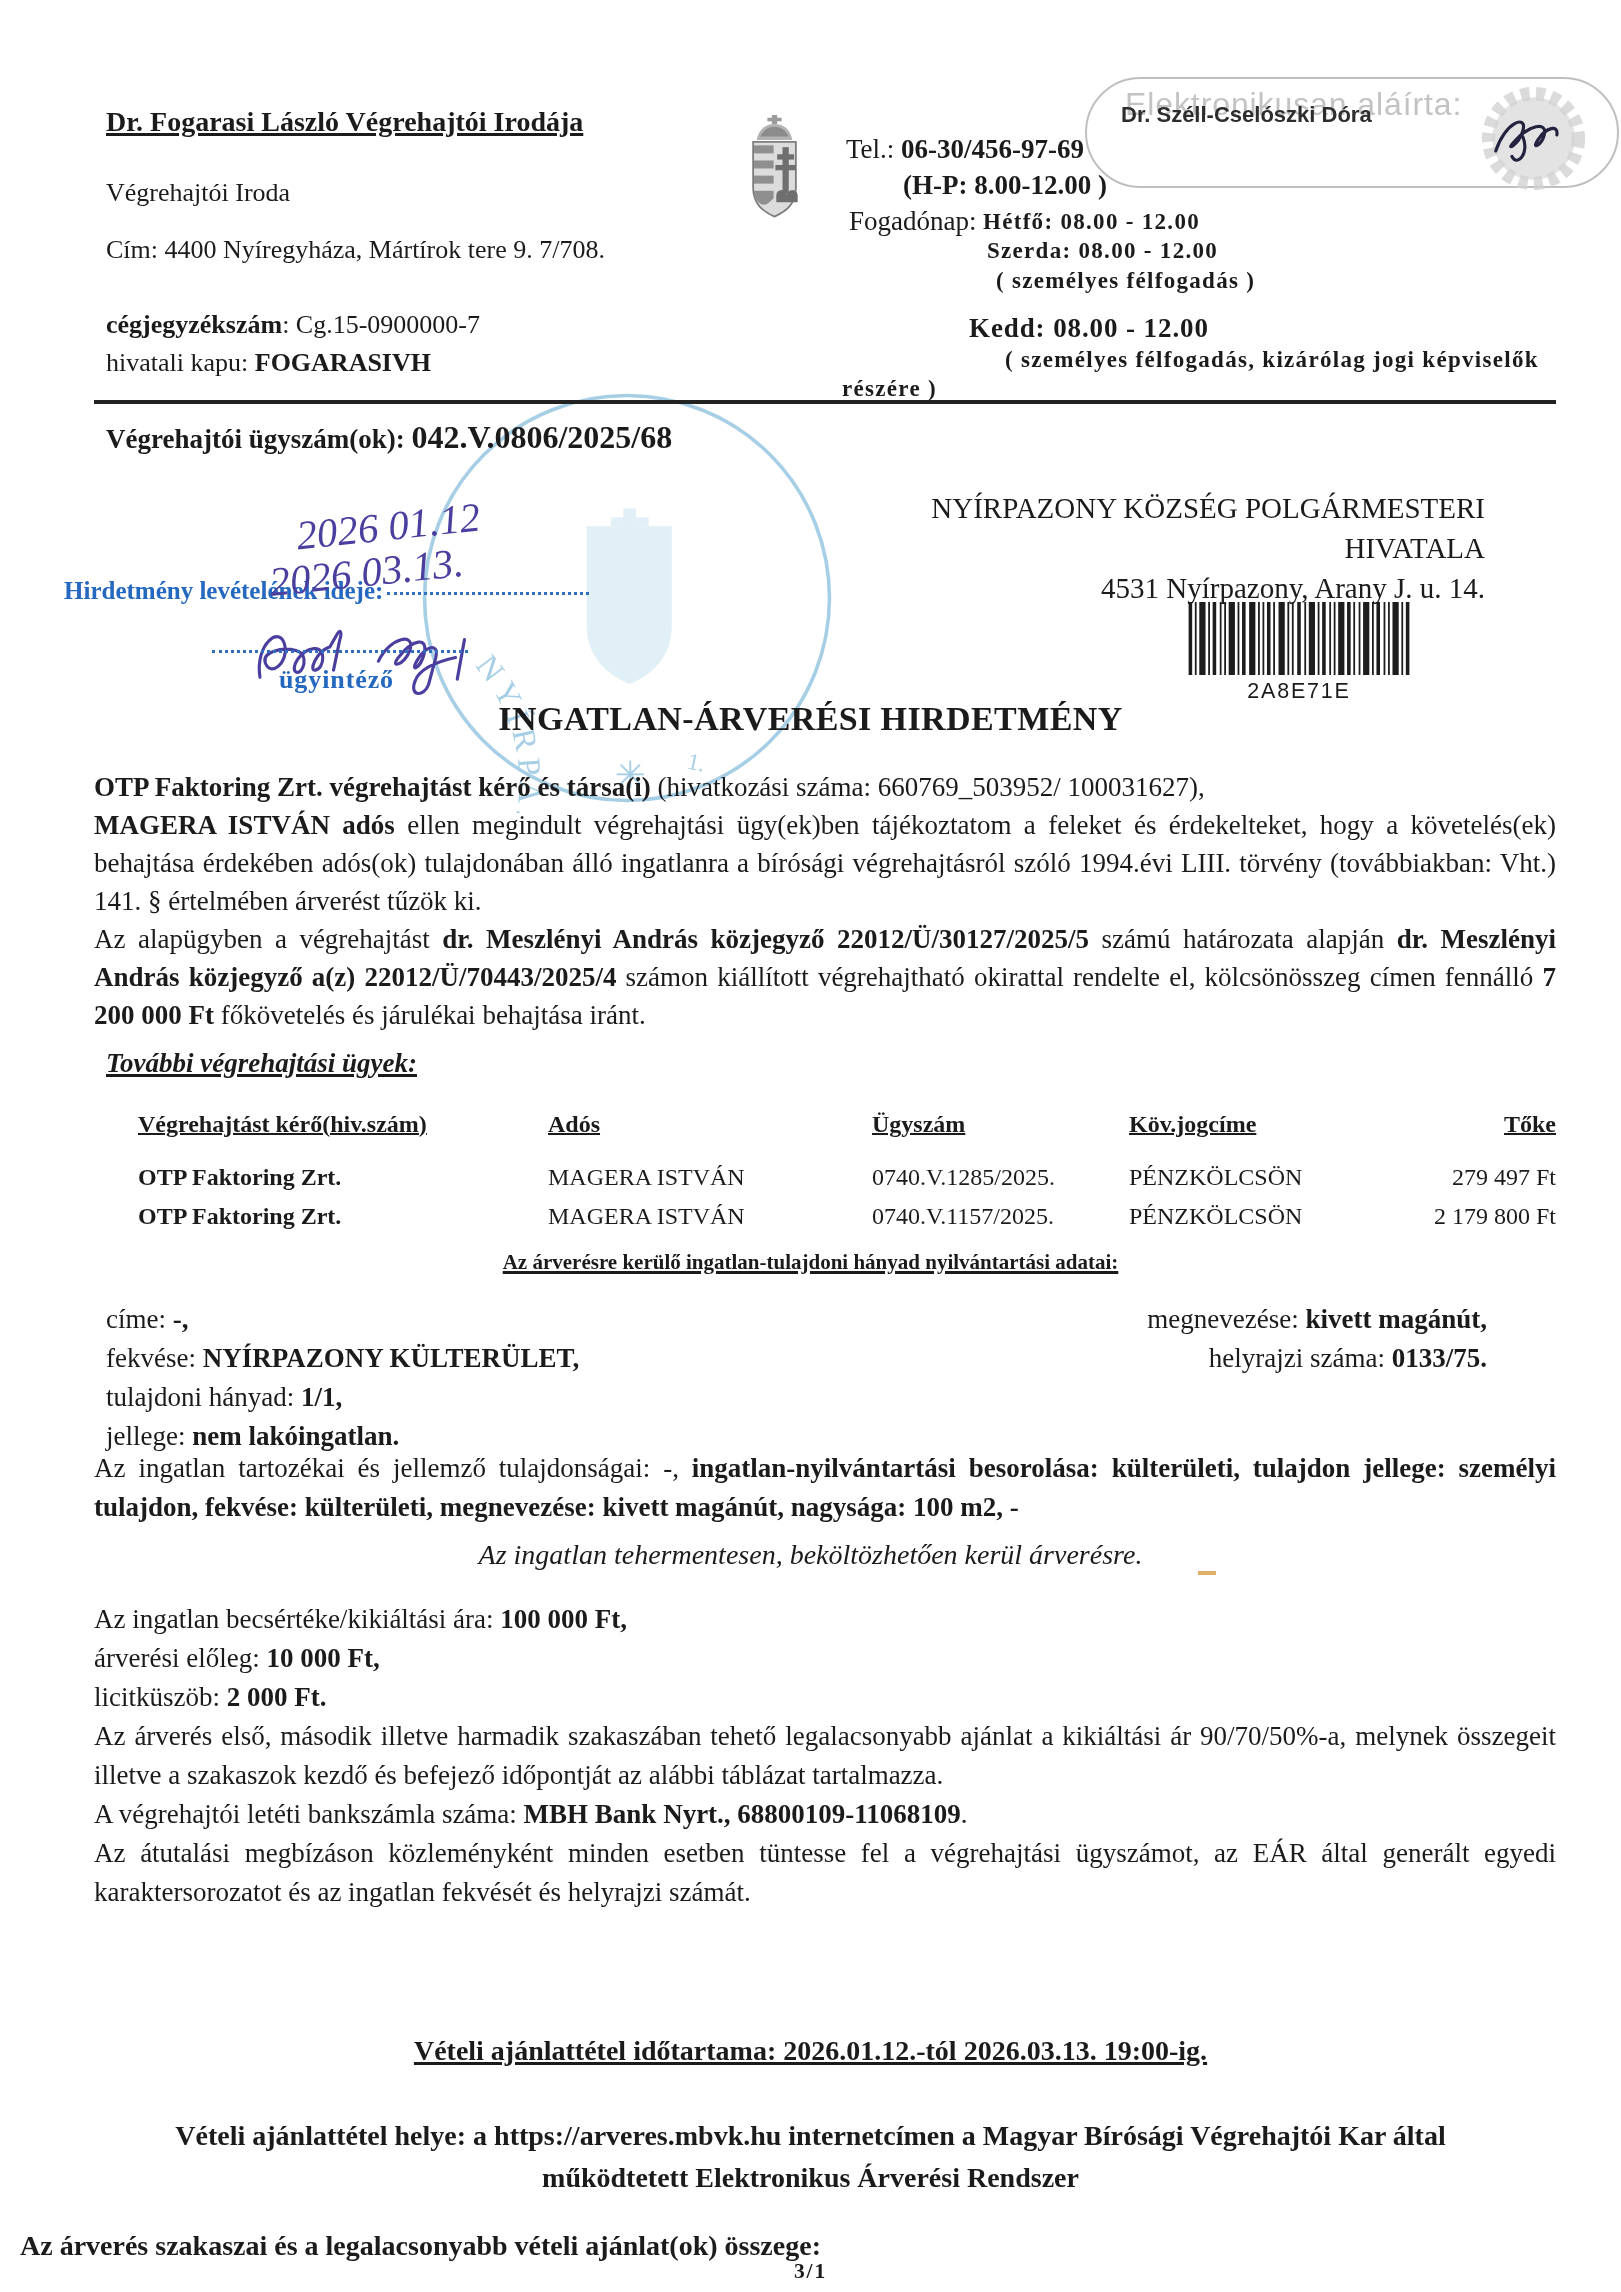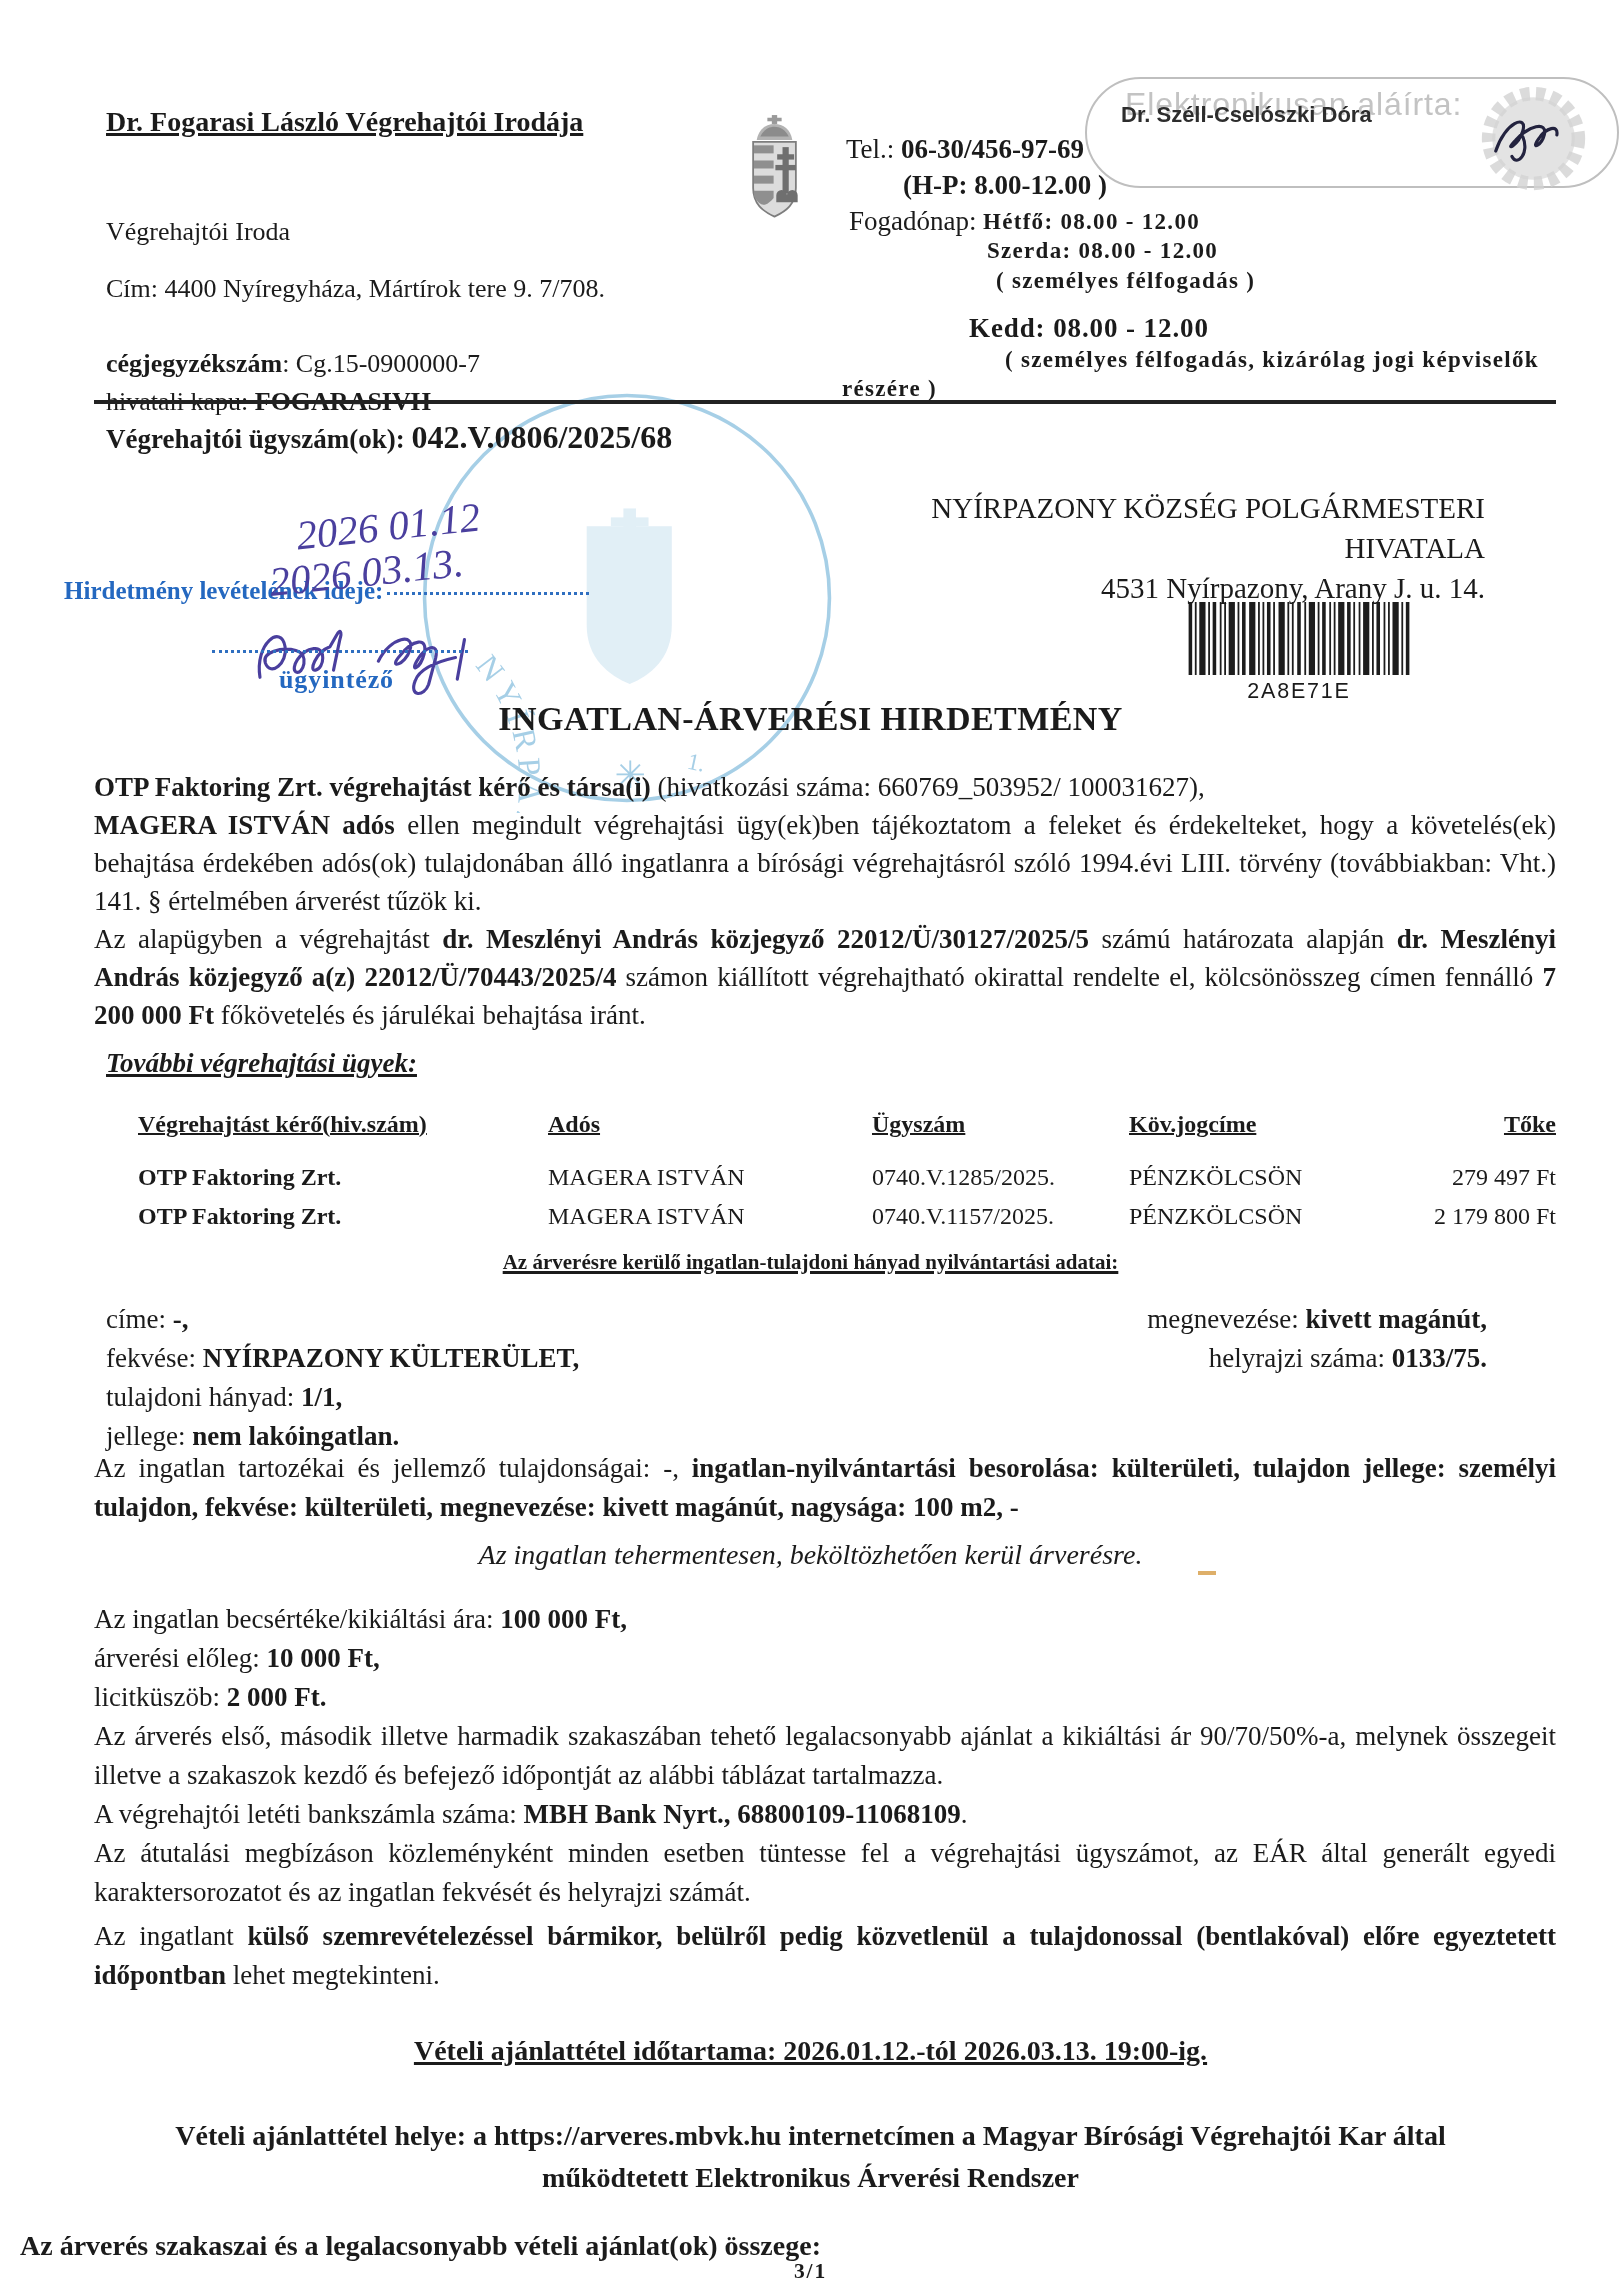--- a/index.html
+++ b/index.html
@@ -7,21 +7,21 @@
     position:relative;width:1621px;height:2293px;background:#ffffff;
     font-family:"Liberation Serif",serif;color:#1b1b1b;overflow:hidden;
     margin:0 auto;
   }
   .abs{position:absolute;}
   .b{font-weight:bold;}
   .just{text-align:justify;}
 
   
   .office-name{font-size:28px;font-weight:bold;text-decoration:underline;text-decoration-thickness:2.7px;}
-  .hline{font-size:26px;line-height:38px;margin-top:39px;}
+  .hline{font-size:26px;line-height:38px;}
   .phone-line{font-size:27px;}
   .recep{font-weight:bold;letter-spacing:1.3px;font-size:23px;}
   .recep-big{font-weight:bold;font-size:27px;letter-spacing:0.9px;}
 
   
   .esign-rect{
     left:1085px;top:77px;width:530px;height:107px;
     border:2.7px solid #bfbfbf;border-radius:56px;
   }
   .esign-gray{left:1125px;top:86px;font-family:"Liberation Sans",sans-serif;
@@ -267,21 +267,20 @@
 
   <div class="abs terms">
     <p><span>Az ingatlan becsértéke/kikiáltási ára:  </span><span class="b">100 000 Ft,</span></p>
     <p><span>árverési előleg: </span><span class="b">10 000 Ft,</span></p>
     <p><span>licitküszöb: </span><span class="b">2 000 Ft.</span></p>
     <p class="just">Az árverés első, második illetve harmadik szakaszában tehető legalacsonyabb ajánlat a kikiáltási ár 90/70/50%-a, melynek összegeit illetve a szakaszok kezdő és befejező időpontját az alábbi táblázat tartalmazza.</p>
     <p><span>A végrehajtói letéti bankszámla száma: </span><span class="b">MBH Bank Nyrt., 68800109-11068109</span><span>.</span></p>
     <p class="just">Az átutalási megbízáson közleményként minden esetben tüntesse fel a végrehajtási ügyszámot, az EÁR által generált egyedi karaktersorozatot és az ingatlan fekvését és helyrajzi számát.</p>
   </div>
 
-  <div class="abs viewing just"><span>Az ingatlant </span><span class="b">külső szemrevételezéssel bármikor, belülről pedig közvetlenül a tulajdonossal (bentlakóval) előre egyeztetett időpontban</span><span> lehet megtekinteni.</span></div>
 
   <div class="abs offer-period">Vételi ajánlattétel időtartama: 2026.01.12.-tól 2026.03.13. 19:00-ig.</div>
   <div class="abs offer-place">Vételi ajánlattétel helye: a https://arveres.mbvk.hu internetcímen a Magyar Bírósági Végrehajtói Kar által működtetett Elektronikus Árverési Rendszer</div>
   <div class="abs stages-h">Az árverés szakaszai és a legalacsonyabb vételi ajánlat(ok) összege:</div>
 
   <div class="abs pageno">3/1</div>
 </div>
 
 
 </body></html>

